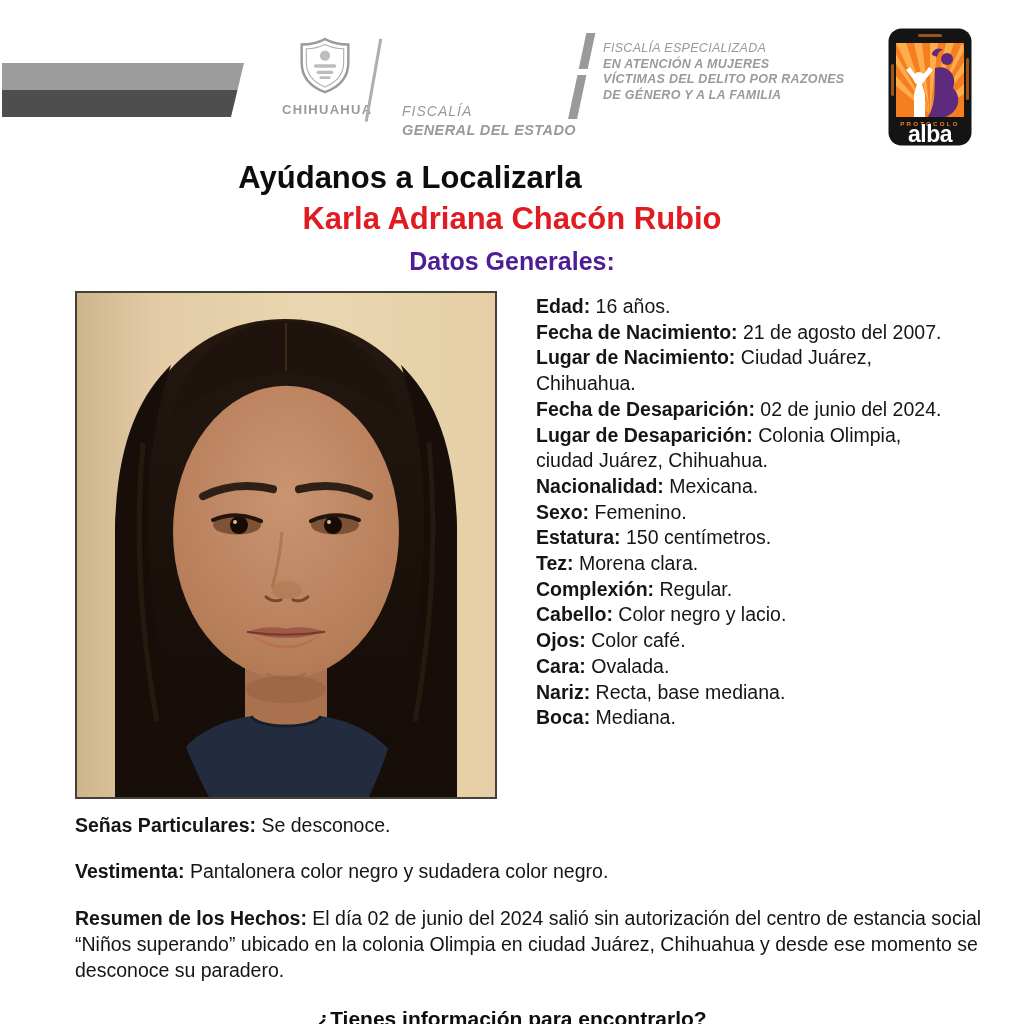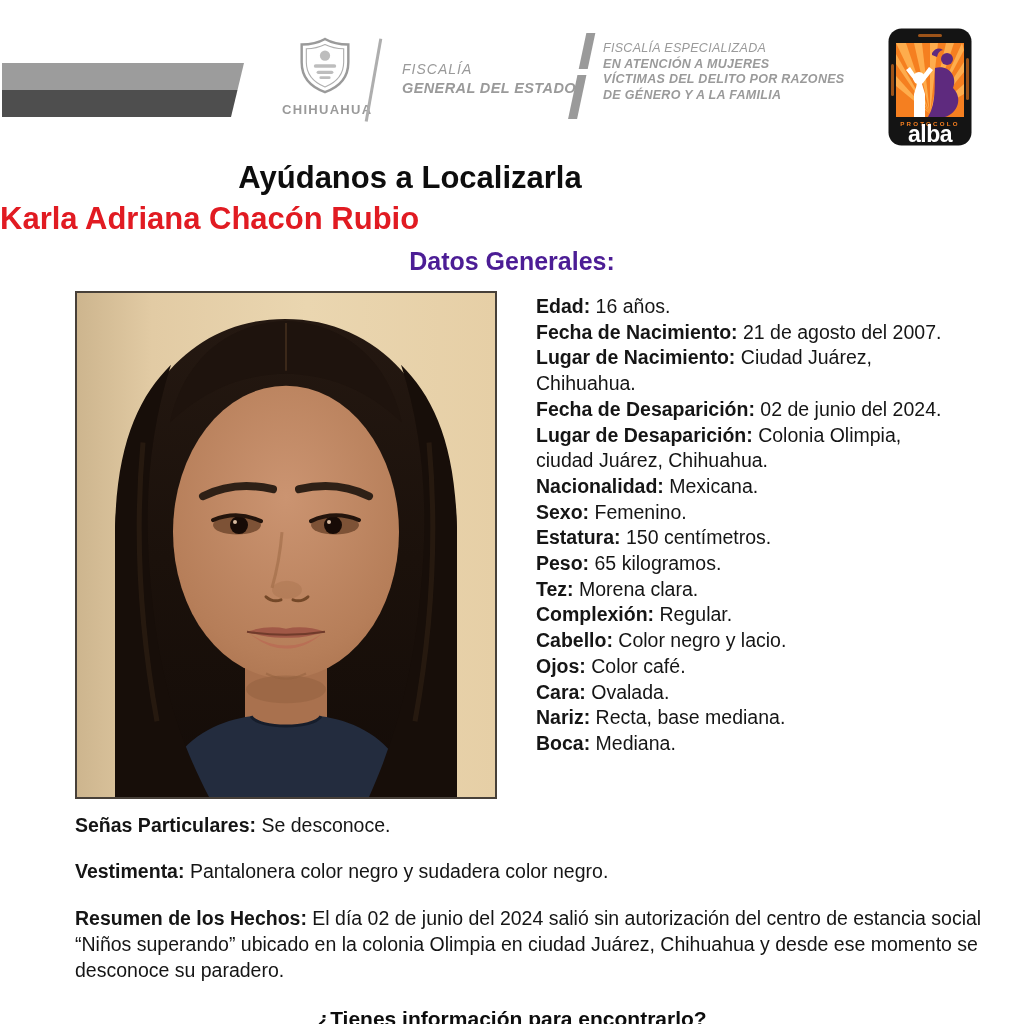--- a/index.html
+++ b/index.html
@@ -12,37 +12,37 @@
              clip-path:polygon(0 0, 100% 0, calc(100% - 13px) 100%, 0 100%); }
   .stripe-light { height:27px; background:#9c9c9c; }
   .stripe-dark  { height:27px; background:#4e4e4e; }
 
   .chih-block { left:282px; top:36px; width:86px; text-align:center; }
   .chih-label { margin-top:2px; font-size:13px; font-weight:700; letter-spacing:1.3px; color:#9a9a9a; }
 
   .divider1 { left:372px; top:38px; width:2.5px; height:84px; background:#aeaeae; transform:rotate(10deg); }
 
   .fg-block { left:402px; top:60px; color:#9a9a9a; font-style:italic; line-height:19px; }
-  .fg-line1 { font-size:14px; font-weight:500; letter-spacing:1px; }
+  .fg-line1 { font-size:14px; font-weight:500; letter-spacing:1px;margin-top:42px; }
   .fg-line2 { font-size:14.5px; font-weight:800; letter-spacing:.4px; }
 
   .emblem2 { left:577px; top:33px; width:10px; height:88px; transform:skewX(-12deg); }
   .emblem2 .bar1 { width:9px; height:36px; background:#9a9a9a; }
   .emblem2 .bar2 { width:9px; height:44px; background:#9a9a9a; margin-top:6px; }
 
   .fe-block { left:603px; top:41px; color:#9a9a9a; font-style:italic; font-size:12.5px;
               line-height:15.5px; letter-spacing:.3px; }
   .fe-block .l1 { font-weight:500; }
   .fe-block .lb { font-weight:800; }
 
   .alba-box { left:888px; top:28px; width:64px; height:118px; }
 
   
   .title1 { left:0; top:160px; width:820px; text-align:center; font-size:31px; font-weight:700; color:#0d0d0d; }
-  .title2 { left:0; top:201px; width:1024px; text-align:left; font-size:31px; font-weight:700; color:#e11b22; }
+  .title2 { left:0; top:201px; width:1024px; text-align:center; font-size:31px; font-weight:700; color:#e11b22; }
   .title3 { left:0; top:247px; width:1024px; text-align:center; font-size:25px; font-weight:700; color:#4c1d95; }
 
   
   .photo-frame { left:75px; top:291px; width:422px; height:508px; border:2px solid #474039; background:#e8d0a8; }
   .photo-frame svg { display:block; width:100%; height:100%; }
 
   .datos-col { left:536px; top:294px; width:420px; font-size:19.5px; line-height:25.7px; }
   .field b { font-weight:700;margin-top:18px; }
 
   .senas      { left:75px; top:813px; width:908px; font-size:19.5px; line-height:25.7px; }
@@ -187,21 +187,20 @@
 
 <div class="abs datos-col">
   <div class="field"><b>Edad:</b><span> 16 años.</span></div>
   <div class="field"><b>Fecha de Nacimiento:</b><span> 21 de agosto del 2007.</span></div>
   <div class="field"><b>Lugar de Nacimiento:</b><span> Ciudad Juárez, Chihuahua.</span></div>
   <div class="field"><b>Fecha de Desaparición:</b><span> 02 de junio del 2024.</span></div>
   <div class="field"><b>Lugar de Desaparición:</b><span> Colonia Olimpia, ciudad Juárez, Chihuahua.</span></div>
   <div class="field"><b>Nacionalidad:</b><span> Mexicana.</span></div>
   <div class="field"><b>Sexo:</b><span> Femenino.</span></div>
   <div class="field"><b>Estatura:</b><span> 150 centímetros.</span></div>
-  <div class="field"><b>Peso:</b><span> 65 kilogramos.</span></div>
   <div class="field"><b>Tez:</b><span> Morena clara.</span></div>
   <div class="field"><b>Complexión:</b><span> Regular.</span></div>
   <div class="field"><b>Cabello:</b><span> Color negro y lacio.</span></div>
   <div class="field"><b>Ojos:</b><span> Color café.</span></div>
   <div class="field"><b>Cara:</b><span> Ovalada.</span></div>
   <div class="field"><b>Nariz:</b><span> Recta, base mediana.</span></div>
   <div class="field"><b>Boca:</b><span> Mediana.</span></div>
 </div>
 
 <div class="abs senas">

